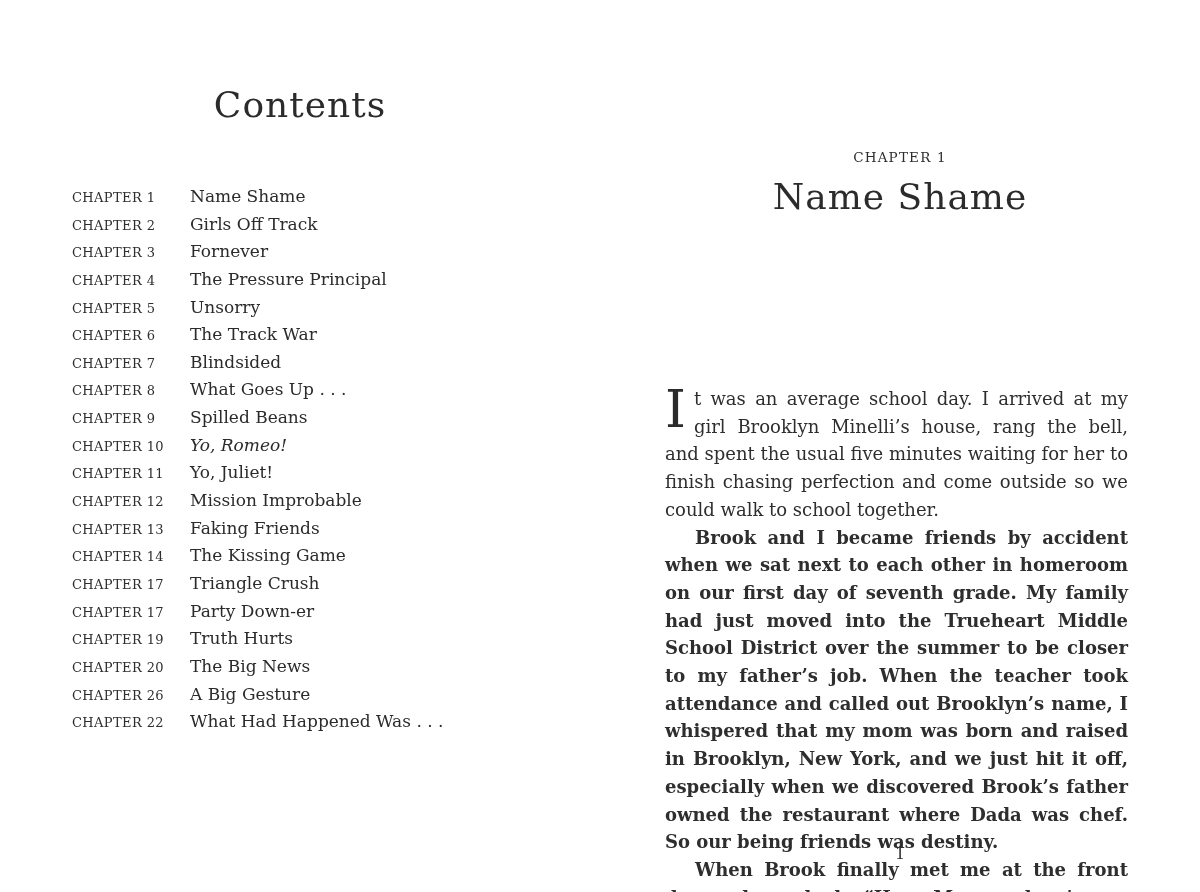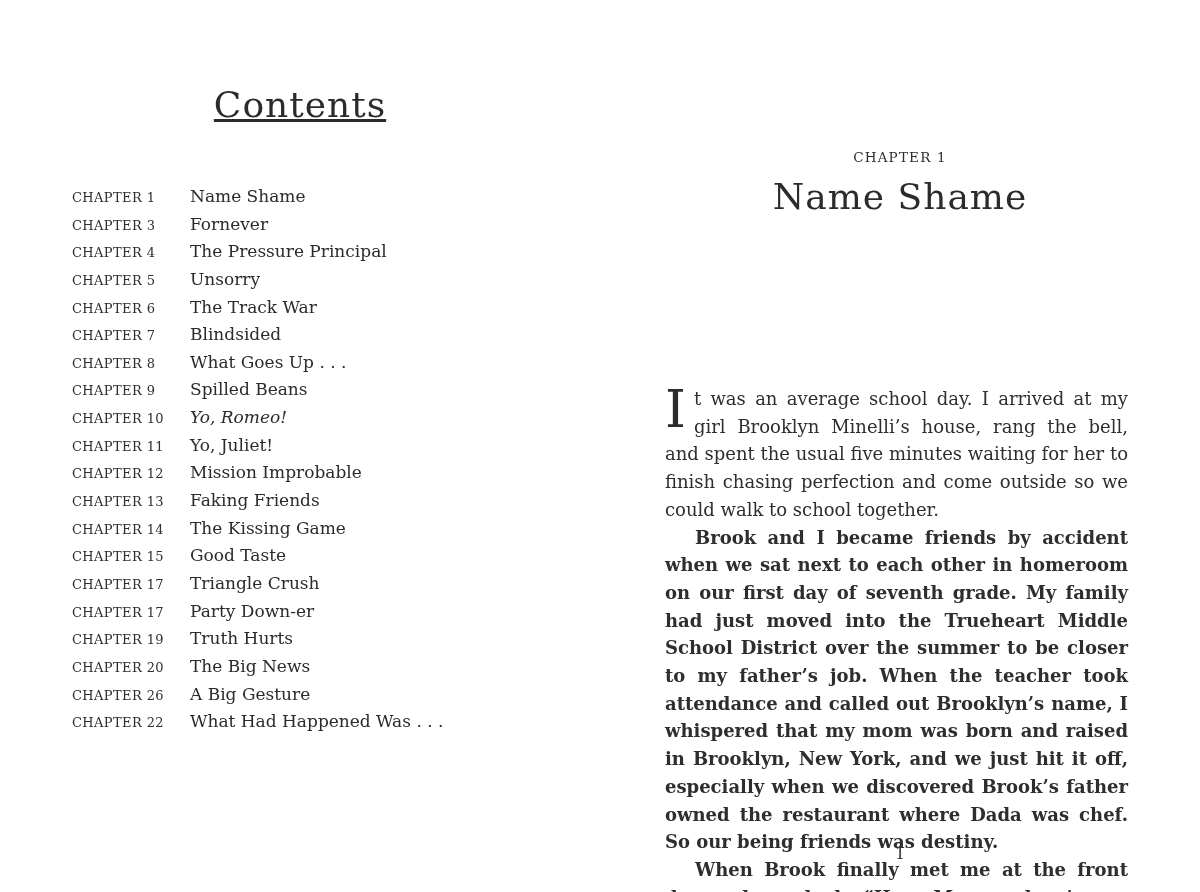--- a/index.html
+++ b/index.html
@@ -15,21 +15,20 @@
   .page.left  { left: 0; }
   .page.right { left: 600px; }
 
   
   .contents-title {
     position: absolute; top: 84px; left: 0; width: 600px;
     text-align: center;
     font-size: 36px; font-weight: 400;
     letter-spacing: 1px;
     color: #2b2b2b;
-    text-decoration: underline;
   }
   .toc {
     position: absolute; top: 186px; left: 72px; width: 480px;
   }
   .toc-row {
     display: flex; align-items: baseline;
     height: 27.65px;
     white-space: nowrap;
   }
   .toc-label {
@@ -90,20 +89,24 @@
 
   <div class="page left">
     <h1 class="contents-title">Contents</h1>
 
     <div class="toc">
       <div class="toc-row">
           <span class="toc-label">CHAPTER 1</span>
           <span class="toc-title">Name Shame</span>
         </div>
       <div class="toc-row">
+          <span class="toc-label">CHAPTER 2</span>
+          <span class="toc-title">Girls Off Track</span>
+        </div>
+      <div class="toc-row">
           <span class="toc-label">CHAPTER 3</span>
           <span class="toc-title">Fornever</span>
         </div>
       <div class="toc-row">
           <span class="toc-label">CHAPTER 4</span>
           <span class="toc-title">The Pressure Principal</span>
         </div>
       <div class="toc-row">
           <span class="toc-label">CHAPTER 5</span>
           <span class="toc-title">Unsorry</span>
@@ -138,24 +141,20 @@
         </div>
       <div class="toc-row">
           <span class="toc-label">CHAPTER 13</span>
           <span class="toc-title">Faking Friends</span>
         </div>
       <div class="toc-row">
           <span class="toc-label">CHAPTER 14</span>
           <span class="toc-title">The Kissing Game</span>
         </div>
       <div class="toc-row">
-          <span class="toc-label">CHAPTER 15</span>
-          <span class="toc-title">Good Taste</span>
-        </div>
-      <div class="toc-row">
           <span class="toc-label">CHAPTER 17</span>
           <span class="toc-title">Triangle Crush</span>
         </div>
       <div class="toc-row">
           <span class="toc-label">CHAPTER 17</span>
           <span class="toc-title">Party Down-er</span>
         </div>
       <div class="toc-row">
           <span class="toc-label">CHAPTER 19</span>
           <span class="toc-title">Truth Hurts</span>

